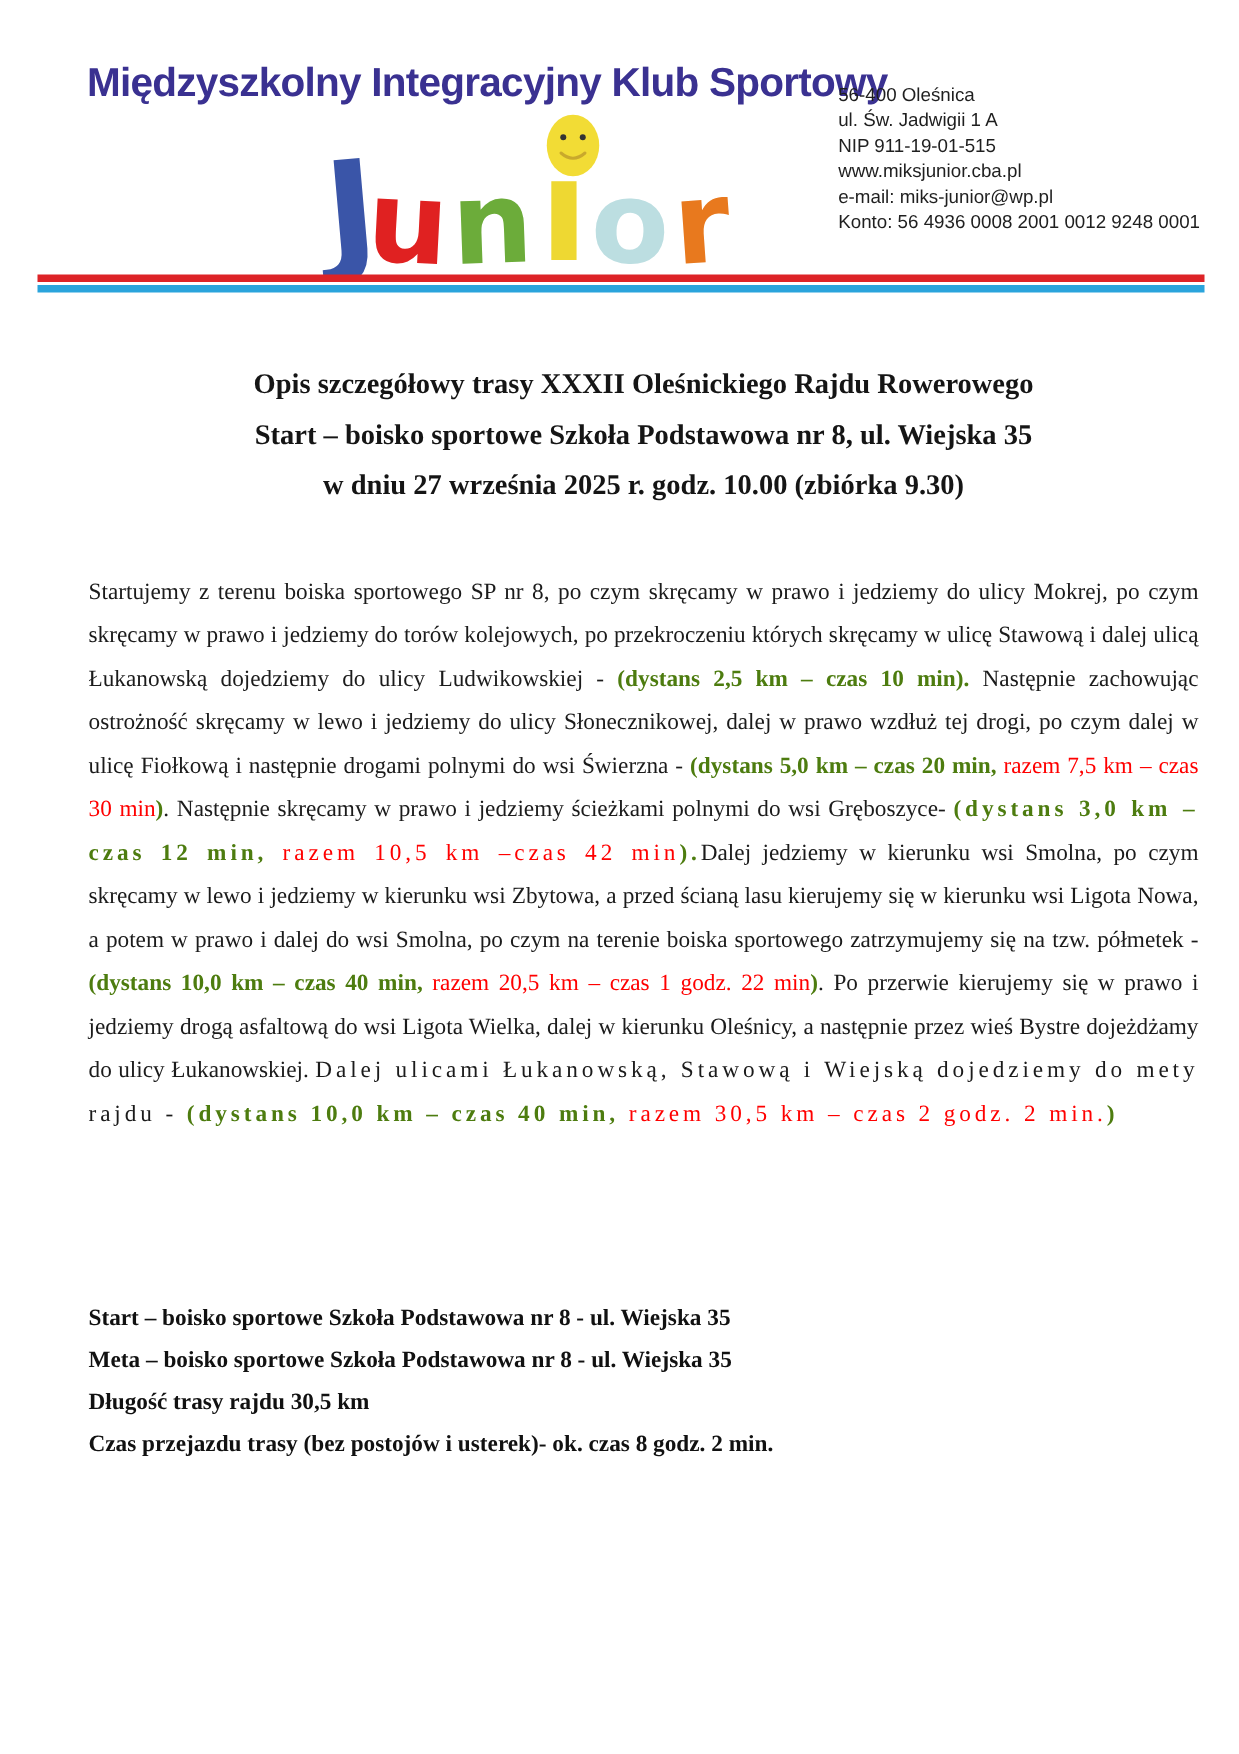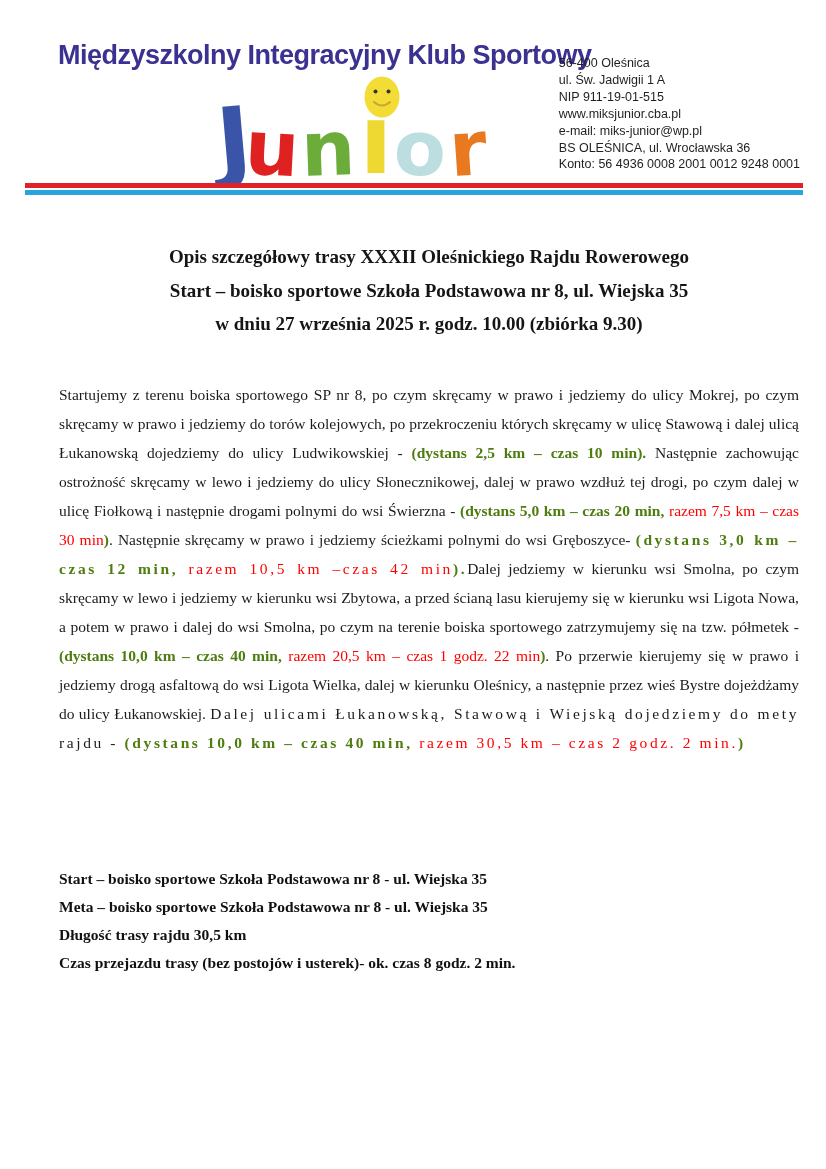--- a/index.html
+++ b/index.html
@@ -107,21 +107,20 @@
 
   <header class="letterhead">
     <div class="org-name">Międzyszkolny Integracyjny Klub Sportowy</div>
 
     <div class="contact-block">
         <div>56-400 Oleśnica</div>
         <div>ul. Św. Jadwigii 1 A</div>
         <div>NIP 911-19-01-515</div>
         <div>www.miksjunior.cba.pl</div>
         <div>e-mail: miks-junior@wp.pl</div>
-        <div>BS OLEŚNICA, ul. Wrocławska 36</div>
         <div>Konto: 56 4936 0008 2001 0012 9248 0001</div>
       </div>
 
     <div class="logo">
       <span class="smiley">
         <svg width="38" height="42" viewBox="0 0 38 42" aria-hidden="true">
           <ellipse class="head-fill" cx="19" cy="21" rx="17.5" ry="20.5" fill="#f2dc35"></ellipse>
           <circle class="eye-fill" cx="12.5" cy="15.5" r="2" fill="#333333"></circle>
           <circle class="eye-fill" cx="25.5" cy="15.5" r="2" fill="#333333"></circle>
           <path class="smile-stroke" d="M11 26 Q19 33 27 26" stroke="#c9a92c" stroke-width="2" fill="none" stroke-linecap="round"></path>

